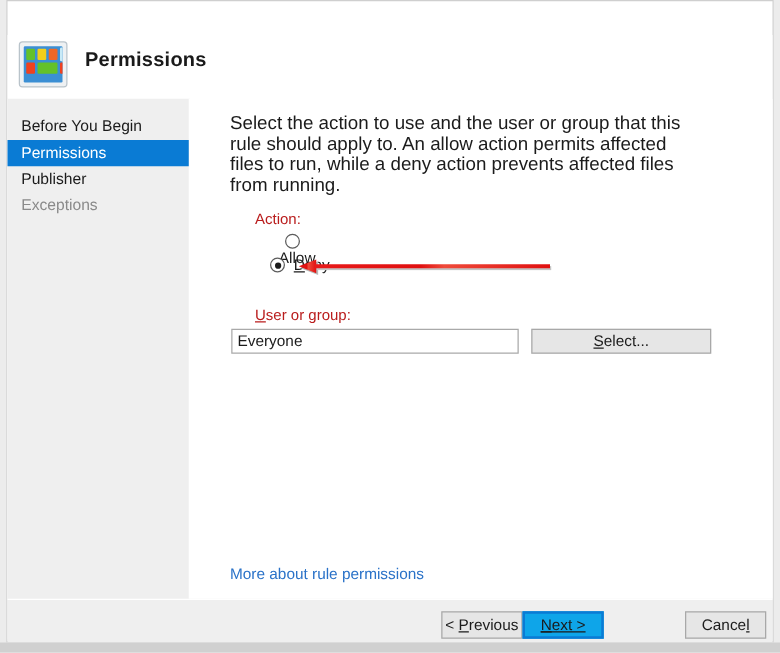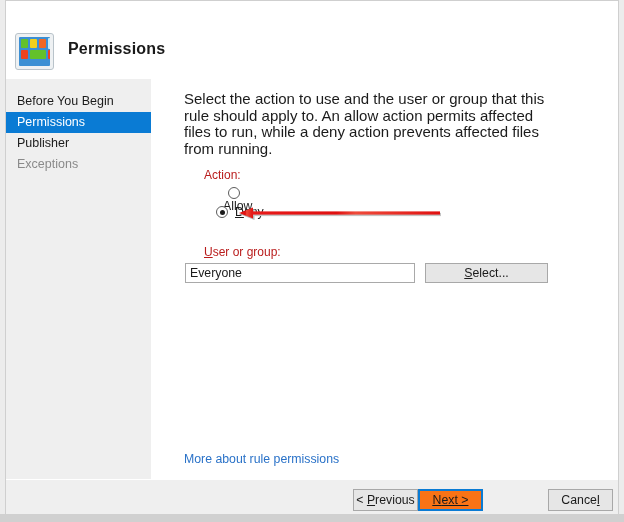--- a/index.html
+++ b/index.html
@@ -233,21 +233,21 @@
     border: 1px solid #a8a8a8;
     box-sizing: border-box;
     cursor: default;
     text-align: center;
     padding: 0;
   }
   #select-button {
     position: absolute;
     left: 272px;
     top: 184px;
-    width: 123px;
+    width: 144px;
     height: 20px;
     text-align: center;
   }
 
   .link {
     position: absolute;
     left: 31px;
     top: 373px;
     font-size: 12.3px;
     color: #2a72c8;
@@ -269,21 +269,21 @@
   .footer .btn {
     position: absolute;
     top: 9px;
     width: 65px;
     height: 22px;
   }
   #btn-previous { left: 347px; }
   #btn-next {
     left: 412px;
     border: 2px solid #0a7bd4;
-    background: #f97316;
+    background: #0ea5e9;
     text-decoration: underline;
   }
   #btn-create {
     left: 477px;
     color: #a6a6a6;
     background: #efefef;
     border: 1px solid #c6c6c6;
     margin-top: 40px;
   }
   #btn-cancel { left: 542px; }

